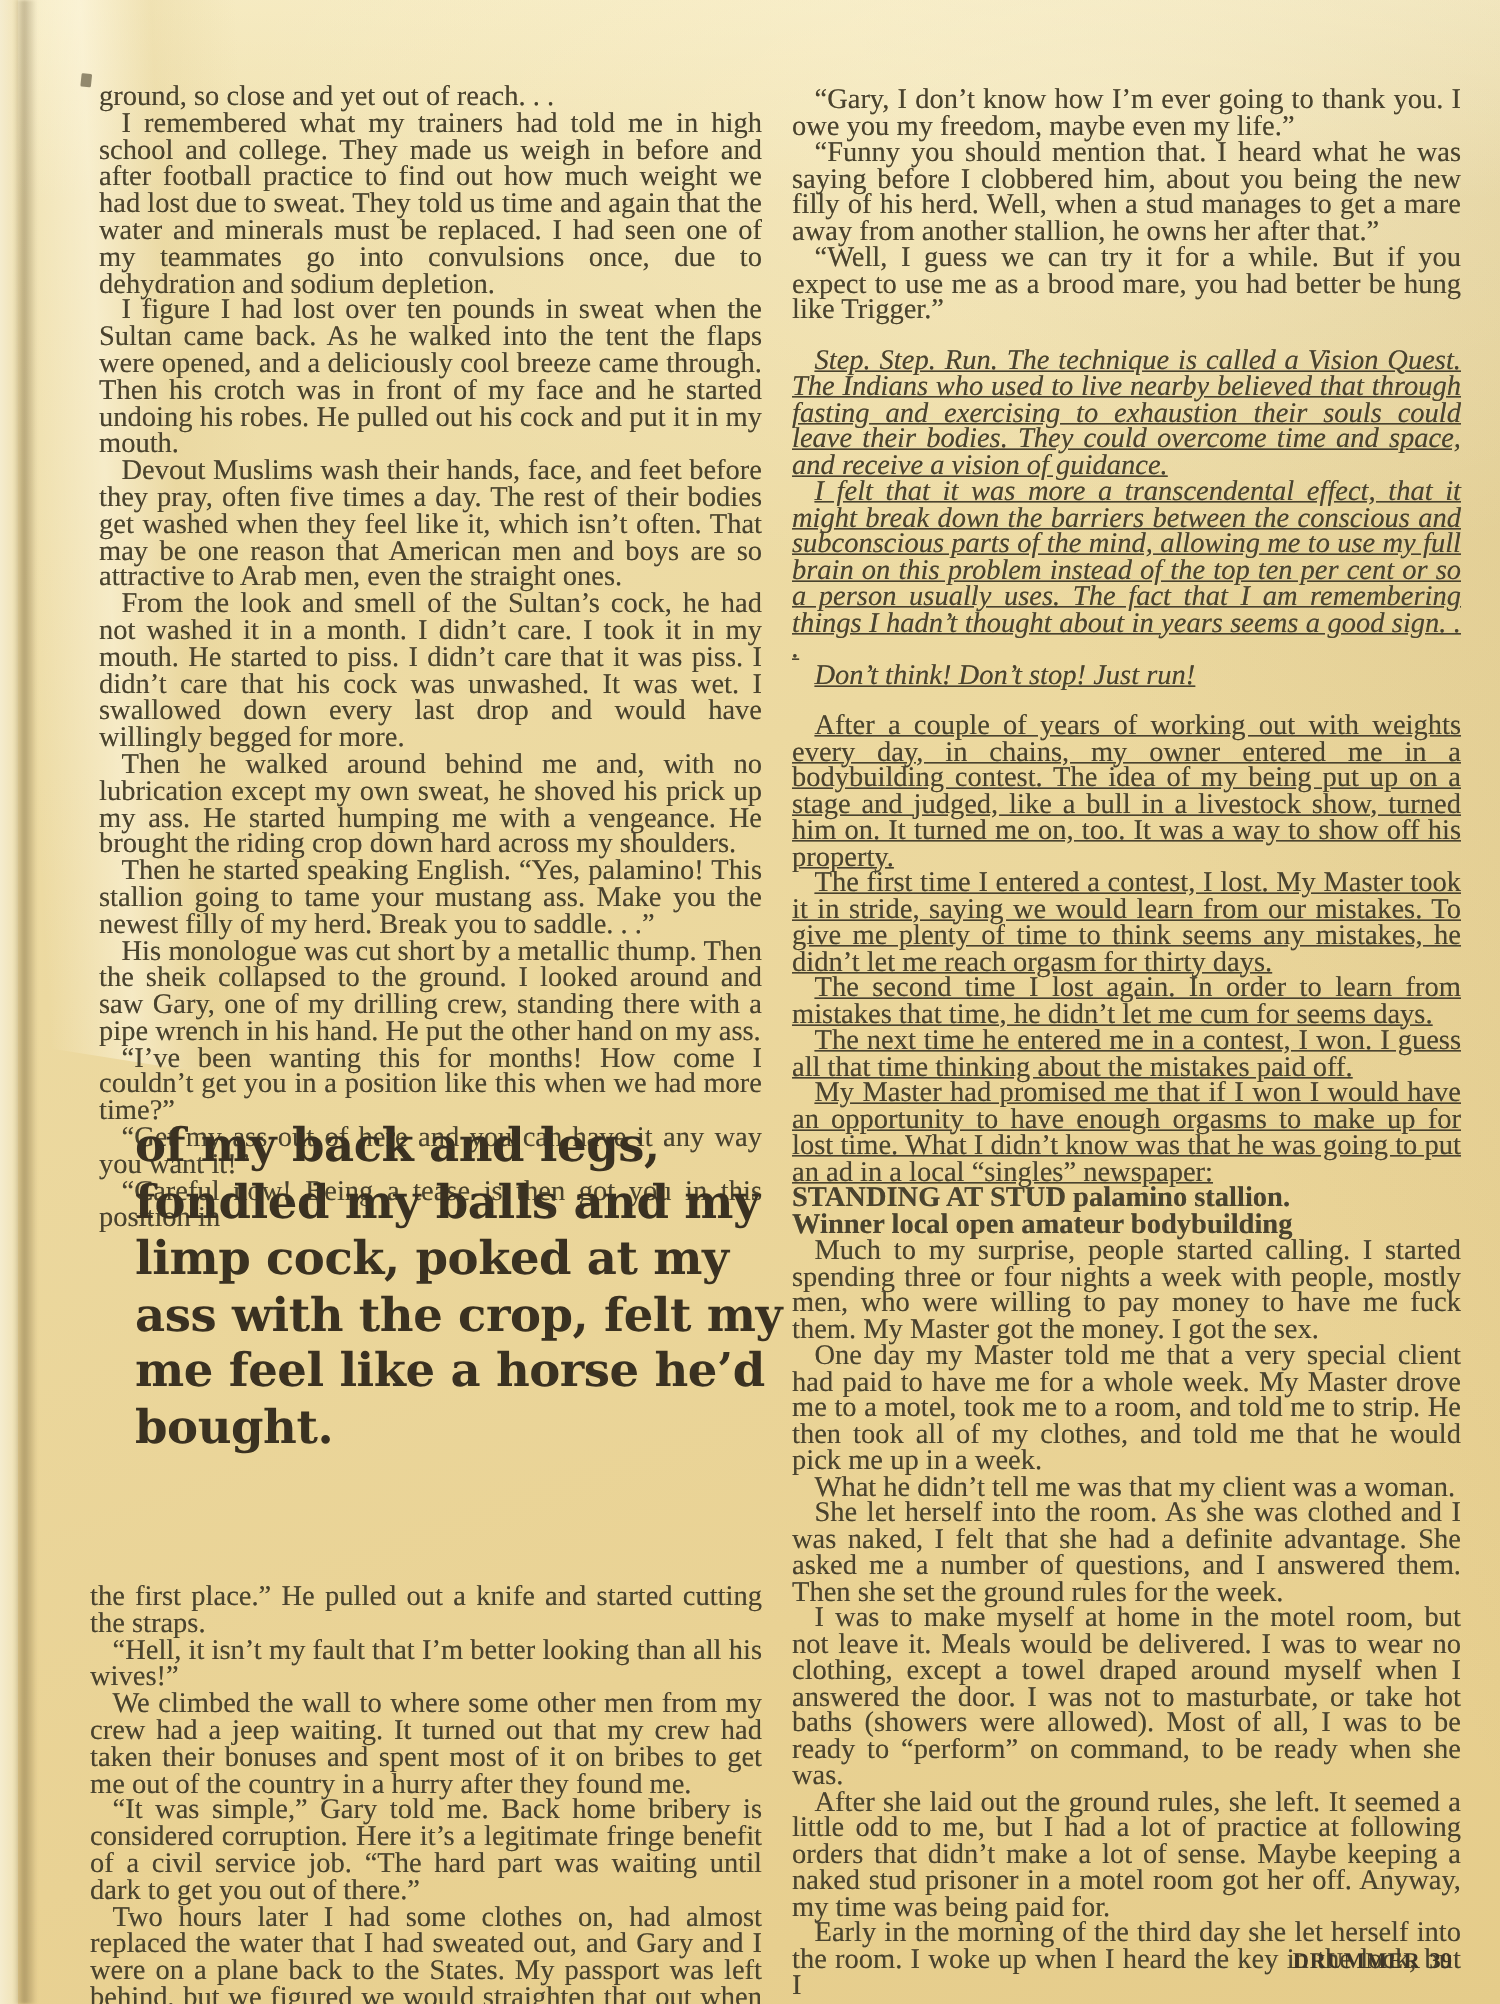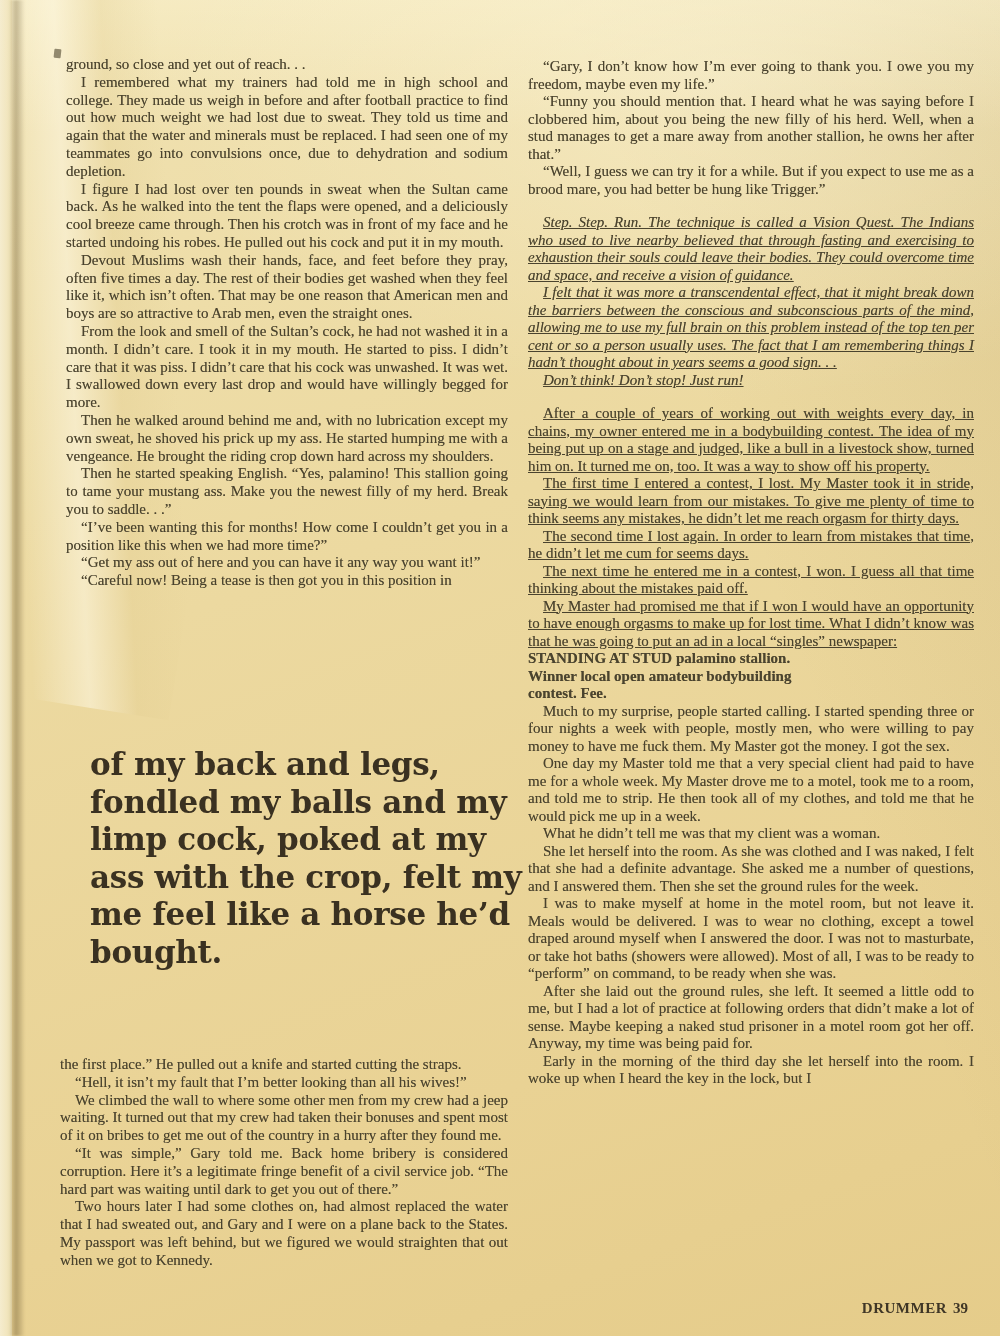--- a/index.html
+++ b/index.html
@@ -18,21 +18,21 @@
     background:linear-gradient(90deg,#f5ecce 0%,#efe1b2 100%);}
   .fold-shadow{position:absolute;left:9px;top:0;width:16px;height:100%;
     background:linear-gradient(90deg, rgba(105,86,46,0) 0%, rgba(105,86,46,0.42) 45%, rgba(105,86,46,0) 100%);
     filter:blur(1px);}
   .crease{position:absolute;left:-90px;top:-60px;width:320px;height:760px;
     transform:rotate(9deg);pointer-events:none;
     background:linear-gradient(78deg, rgba(255,250,230,0) 38%, rgba(255,250,232,0.5) 50%, rgba(226,205,145,0.30) 60%, rgba(226,205,145,0) 72%);}
   .smudge{position:absolute;left:54px;top:49px;width:7px;height:9px;
     background:rgba(62,52,30,0.55);border-radius:1px;transform:rotate(6deg);}
 
-  .col{position:absolute;font-size:15px;line-height:17.8px;
+  .col{position:absolute;font-size:19px;line-height:17.8px;
     text-shadow:0 0 0.4px rgba(74,67,46,0.55);}
   .col-left-top{left:66px;top:56px;width:442px;}
   .col-left-bottom{left:60px;top:1056px;width:448px;}
   .col-right{left:528px;top:58px;width:446px;line-height:17.5px;}
 
   .para{margin:0;text-indent:15px;text-align:justify;}
   .para.noindent{text-indent:0;}
   .italic-block .para{font-style:italic;}
   .gap-above{margin-top:16px;text-decoration:underline;}
   .ad-line{margin:0;text-indent:0;text-align:left;font-weight:700;}
@@ -56,20 +56,21 @@
   <div class="smudge"></div>
 
   <div class="col col-left-top">
       <p class="para noindent">ground, so close and yet out of reach. . .</p>
       <p class="para">I remembered what my trainers had told me in high school and college. They made us weigh in before and after football practice to find out how much weight we had lost due to sweat. They told us time and again that the water and minerals must be replaced. I had seen one of my teammates go into convulsions once, due to dehydration and sodium depletion.</p>
       <p class="para">I figure I had lost over ten pounds in sweat when the Sultan came back. As he walked into the tent the flaps were opened, and a deliciously cool breeze came through. Then his crotch was in front of my face and he started undoing his robes. He pulled out his cock and put it in my mouth.</p>
       <p class="para">Devout Muslims wash their hands, face, and feet before they pray, often five times a day. The rest of their bodies get washed when they feel like it, which isn’t often. That may be one reason that American men and boys are so attractive to Arab men, even the straight ones.</p>
       <p class="para">From the look and smell of the Sultan’s cock, he had not washed it in a month. I didn’t care. I took it in my mouth. He started to piss. I didn’t care that it was piss. I didn’t care that his cock was unwashed. It was wet. I swallowed down every last drop and would have willingly begged for more.</p>
       <p class="para">Then he walked around behind me and, with no lubrication except my own sweat, he shoved his prick up my ass. He started humping me with a vengeance. He brought the riding crop down hard across my shoulders.</p>
       <p class="para">Then he started speaking English. “Yes, palamino! This stallion going to tame your mustang ass. Make you the newest filly of my herd. Break you to saddle. . .”</p>
+      <p class="para">His monologue was cut short by a metallic thump. Then the sheik collapsed to the ground. I looked around and saw Gary, one of my drilling crew, standing there with a pipe wrench in his hand. He put the other hand on my ass.</p>
       <p class="para">“I’ve been wanting this for months! How come I couldn’t get you in a position like this when we had more time?”</p>
       <p class="para">“Get my ass out of here and you can have it any way you want it!”</p>
       <p class="para">“Careful now! Being a tease is then got you in this position in</p>
     </div>
 
   <div class="pull-quote">
       <p class="pq-line">of my back and legs,</p>
       <p class="pq-line">fondled my balls and my</p>
       <p class="pq-line">limp cock, poked at my</p>
       <p class="pq-line">ass with the crop, felt my</p>
@@ -99,21 +100,20 @@
     <div class="gap-above">
         <p class="para">After a couple of years of working out with weights every day, in chains, my owner entered me in a bodybuilding contest. The idea of my being put up on a stage and judged, like a bull in a livestock show, turned him on. It turned me on, too. It was a way to show off his property.</p>
         <p class="para">The first time I entered a contest, I lost. My Master took it in stride, saying we would learn from our mistakes. To give me plenty of time to think seems any mistakes, he didn’t let me reach orgasm for thirty days.</p>
         <p class="para">The second time I lost again. In order to learn from mistakes that time, he didn’t let me cum for seems days.</p>
         <p class="para">The next time he entered me in a contest, I won. I guess all that time thinking about the mistakes paid off.</p>
         <p class="para">My Master had promised me that if I won I would have an opportunity to have enough orgasms to make up for lost time. What I didn’t know was that he was going to put an ad in a local “singles” newspaper:</p>
       </div>
     <div>
         <p class="ad-line">STANDING AT STUD palamino stallion.</p>
         <p class="ad-line">Winner local open amateur bodybuilding</p>
-        <p class="ad-line">contest. Fee.</p>
       </div>
     <div>
         <p class="para">Much to my surprise, people started calling. I started spending three or four nights a week with people, mostly men, who were willing to pay money to have me fuck them. My Master got the money. I got the sex.</p>
         <p class="para">One day my Master told me that a very special client had paid to have me for a whole week. My Master drove me to a motel, took me to a room, and told me to strip. He then took all of my clothes, and told me that he would pick me up in a week.</p>
         <p class="para">What he didn’t tell me was that my client was a woman.</p>
         <p class="para">She let herself into the room. As she was clothed and I was naked, I felt that she had a definite advantage. She asked me a number of questions, and I answered them. Then she set the ground rules for the week.</p>
         <p class="para">I was to make myself at home in the motel room, but not leave it. Meals would be delivered. I was to wear no clothing, except a towel draped around myself when I answered the door. I was not to masturbate, or take hot baths (showers were allowed). Most of all, I was to be ready to “perform” on command, to be ready when she was.</p>
         <p class="para">After she laid out the ground rules, she left. It seemed a little odd to me, but I had a lot of practice at following orders that didn’t make a lot of sense. Maybe keeping a naked stud prisoner in a motel room got her off. Anyway, my time was being paid for.</p>
         <p class="para">Early in the morning of the third day she let herself into the room. I woke up when I heard the key in the lock, but I</p>
       </div>

